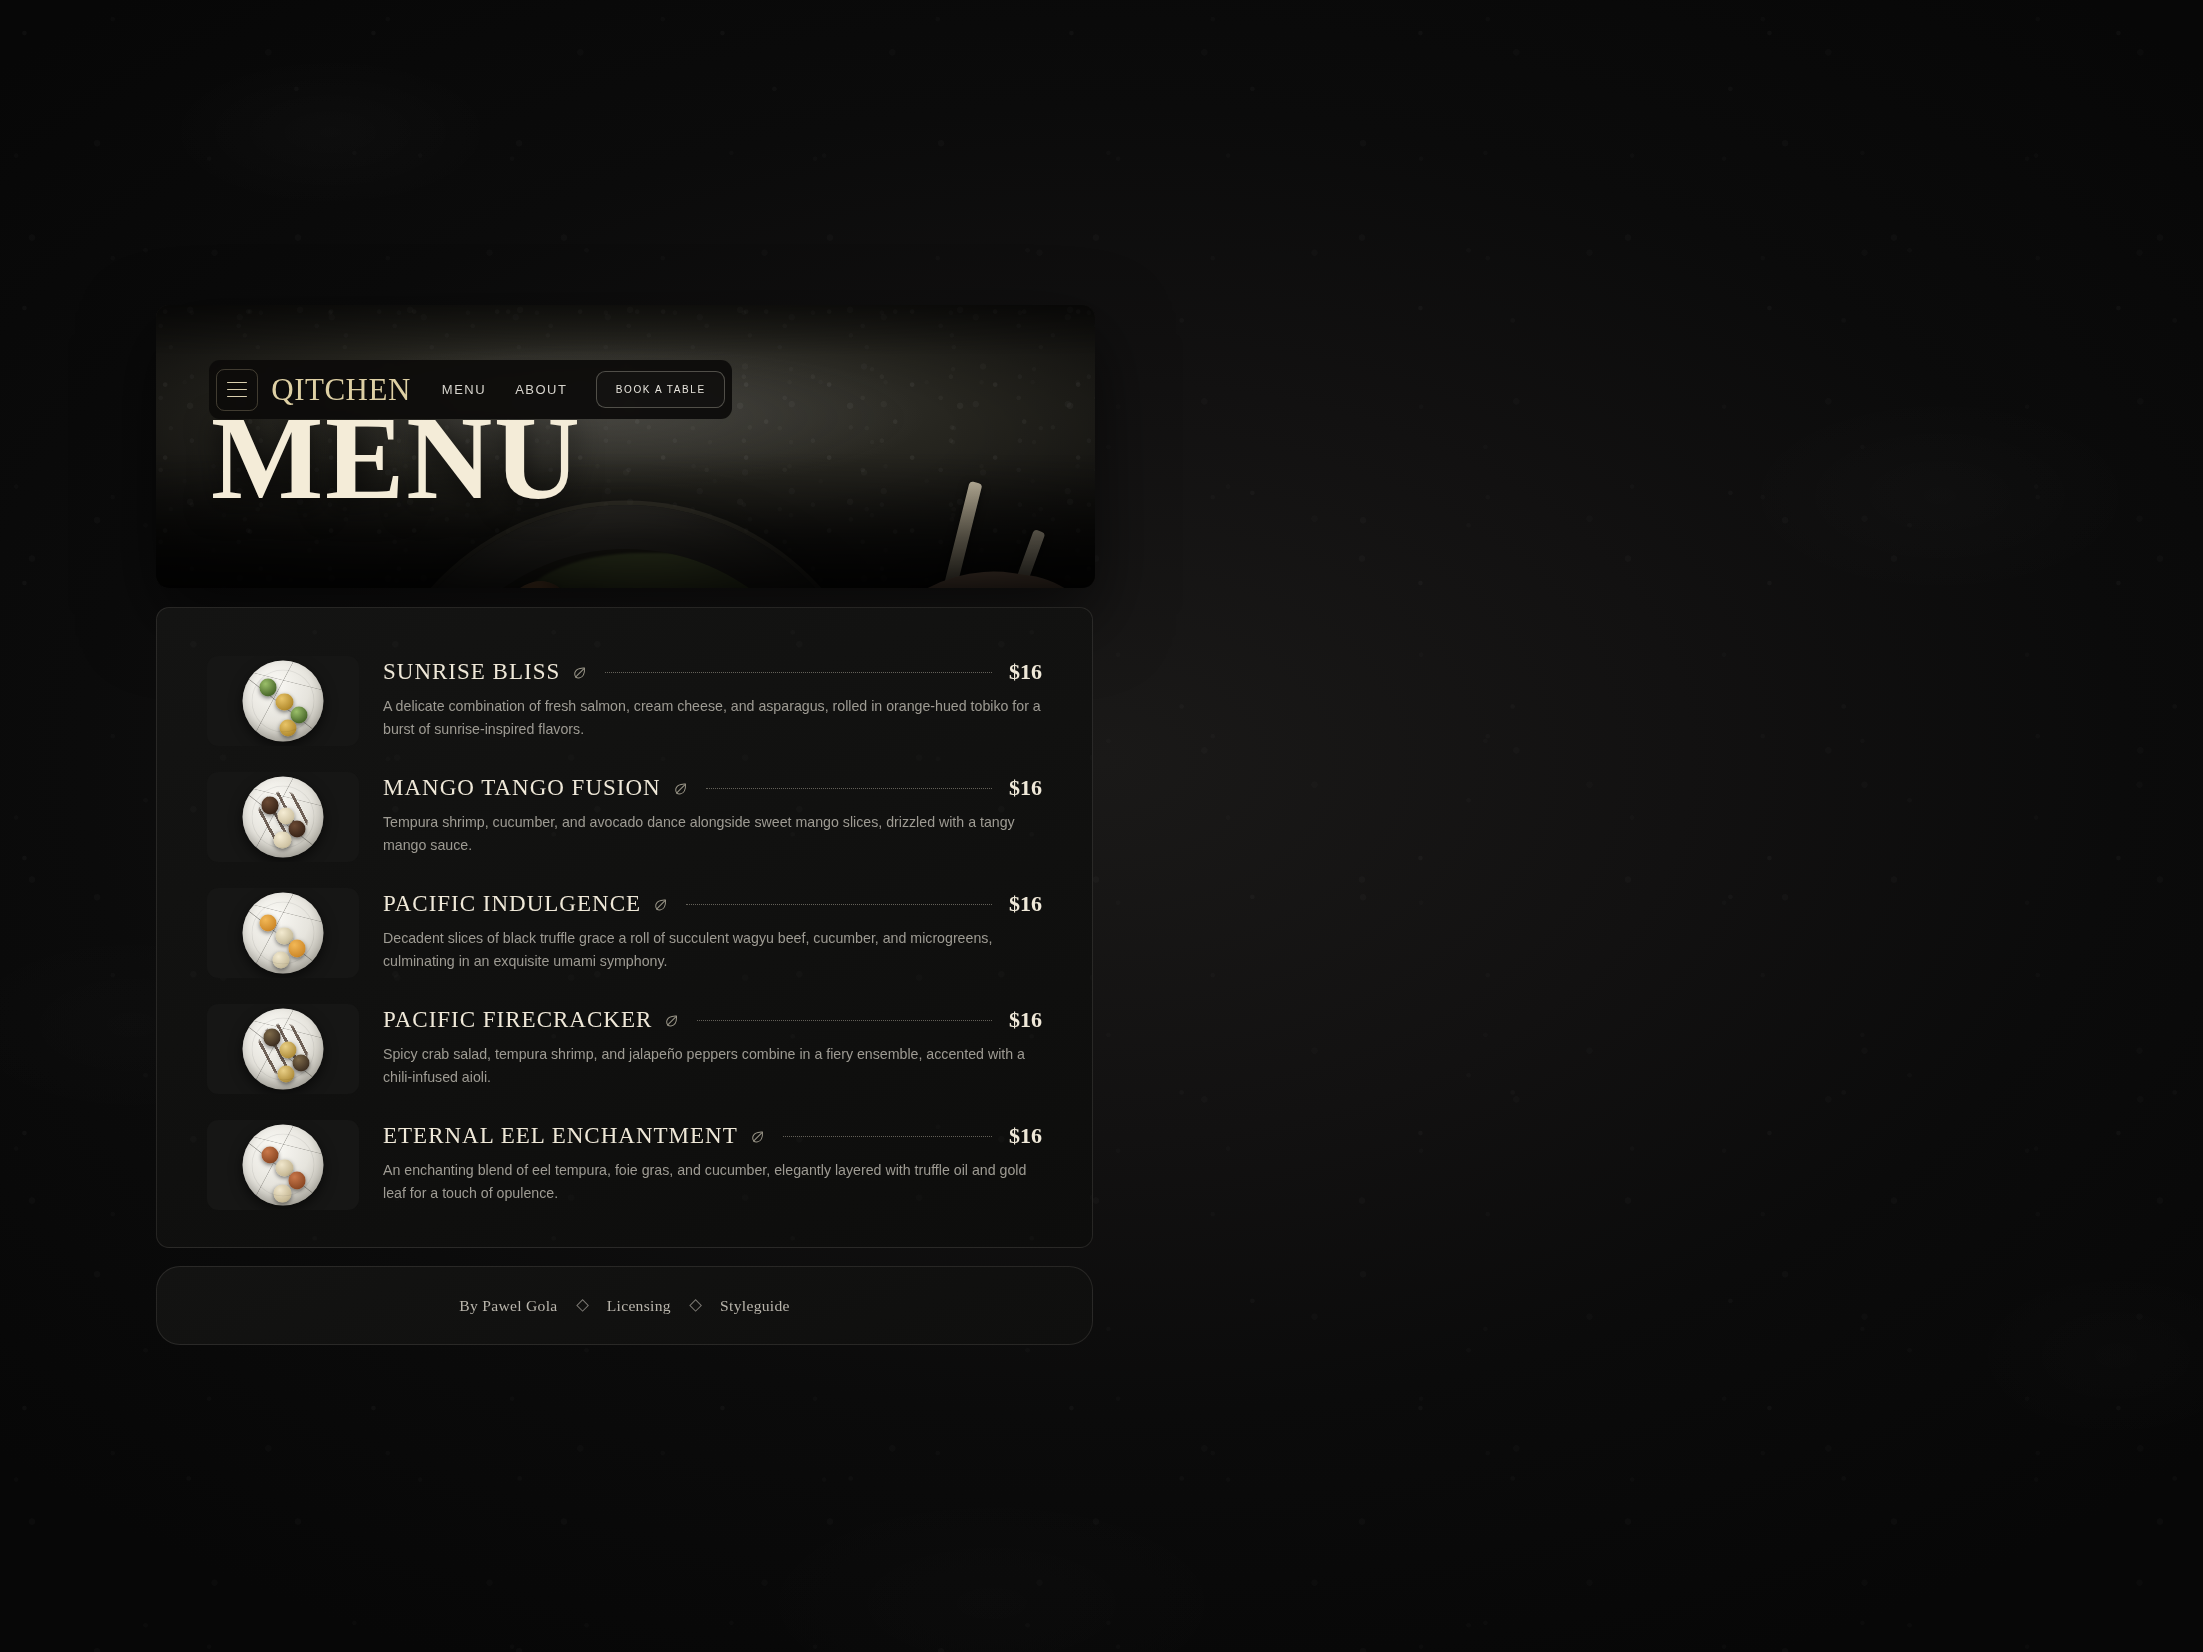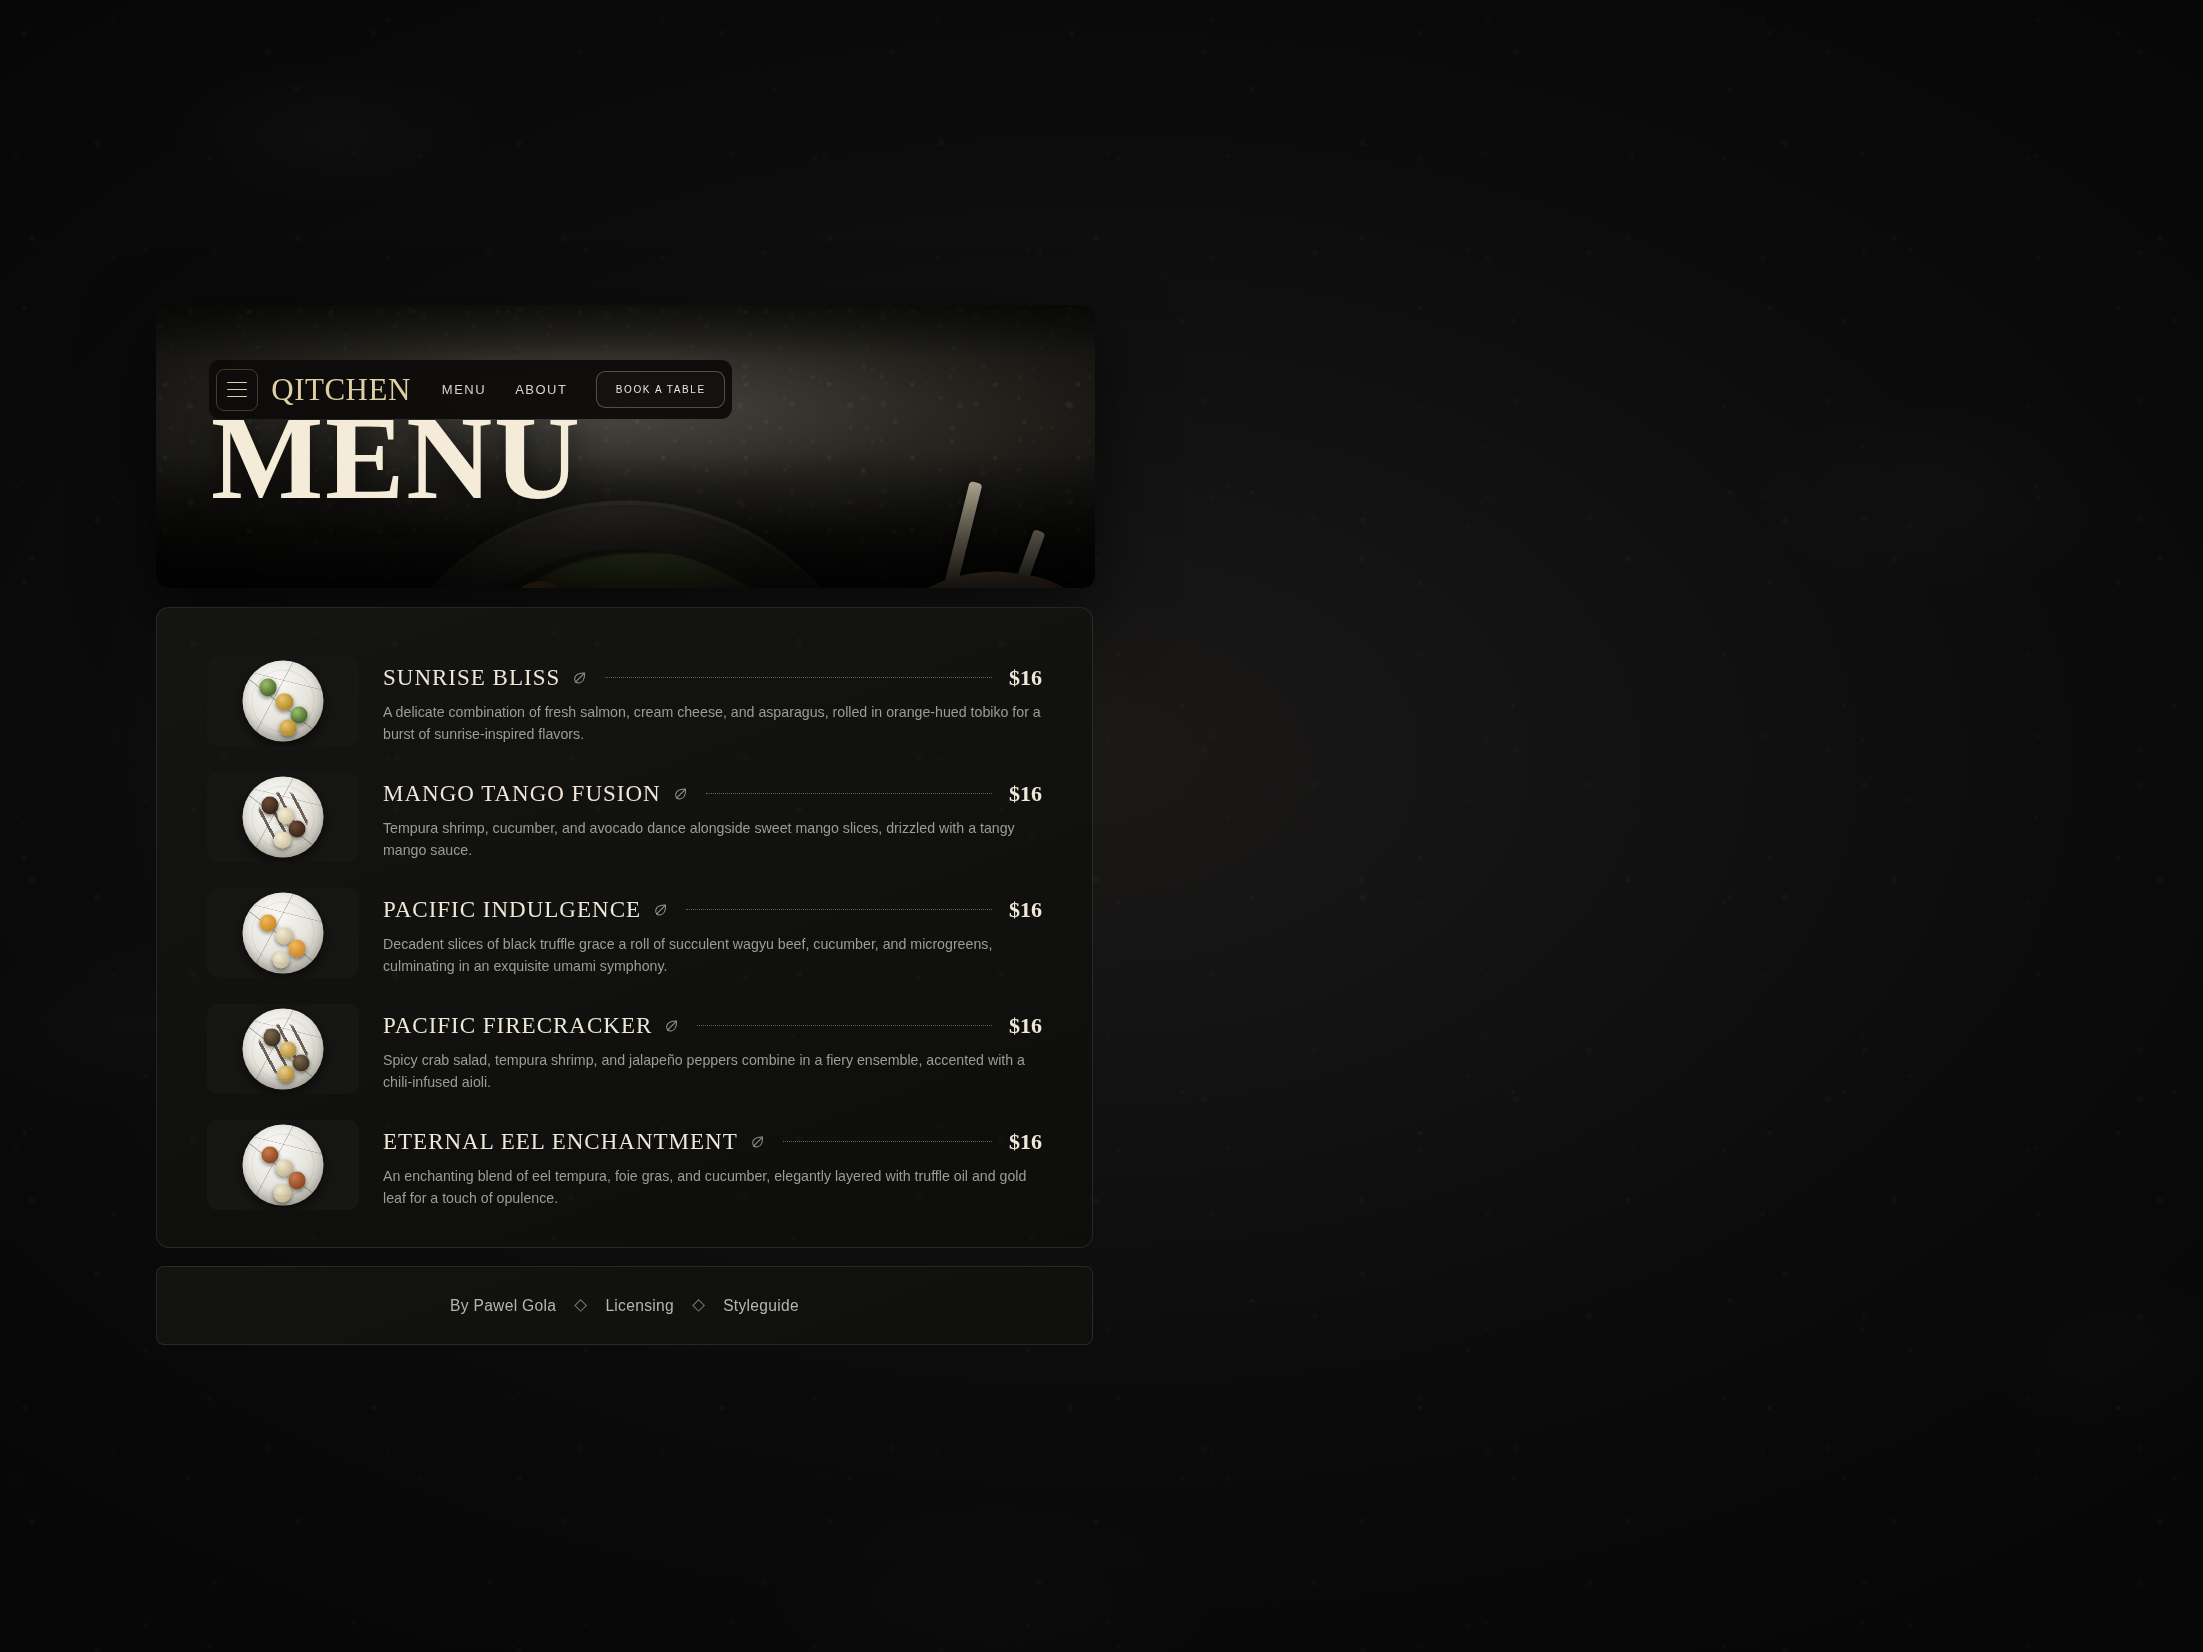--- a/index.html
+++ b/index.html
@@ -413,21 +413,21 @@
     font-size: 35px;
     letter-spacing: 3.1px;
     color: #efe9da;
     white-space: nowrap;
   }
 
   
   .menu-list { position: relative; z-index: 2; }
   .menu-item {
     display: flex;
-    align-items: flex-end;
+    align-items: flex-start;
     gap: 24px;
     margin-bottom: 26px;
   }
   .menu-item:last-child { margin-bottom: 0; }
 
   .thumb {
     flex: 0 0 auto;
     width: 152px; height: 90px;
     border-radius: 11px;
     background: #161615;
@@ -526,26 +526,27 @@
     font-size: 14.2px;
     line-height: 1.58;
     color: #9e9b93;
     max-width: 735px;
   }
 
   
   .footer-panel {
     height: 79px;
     border: 0.9px solid rgba(235,230,215,.11);
-    border-radius: 8px;
+    border-radius: 24px;
     background: linear-gradient(160deg, #131312 0%, #0f0f0e 100%);
     display: flex;
     align-items: center;
     justify-content: center;
     gap: 20px;
+    font-family: Liberation Serif, serif;
   }
   .footer-link {
     font-size: 15.6px;
     color: #b9b5ac;
     letter-spacing: 0.3px;
     cursor: pointer;
     text-decoration: none;
     white-space: nowrap;
   }
   .footer-sep {

